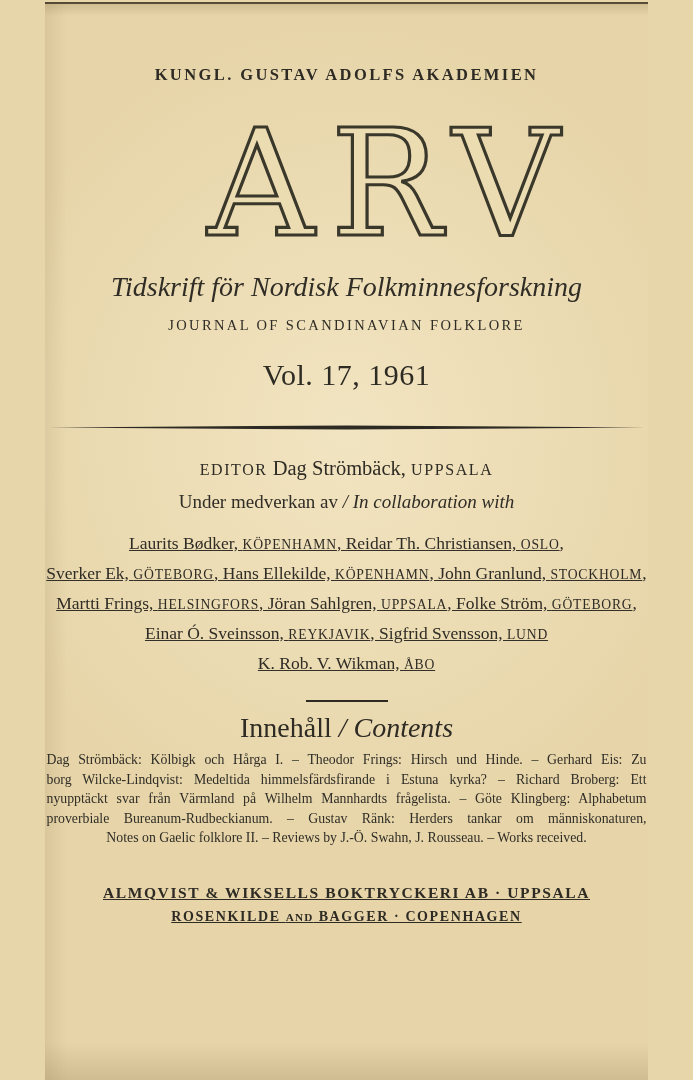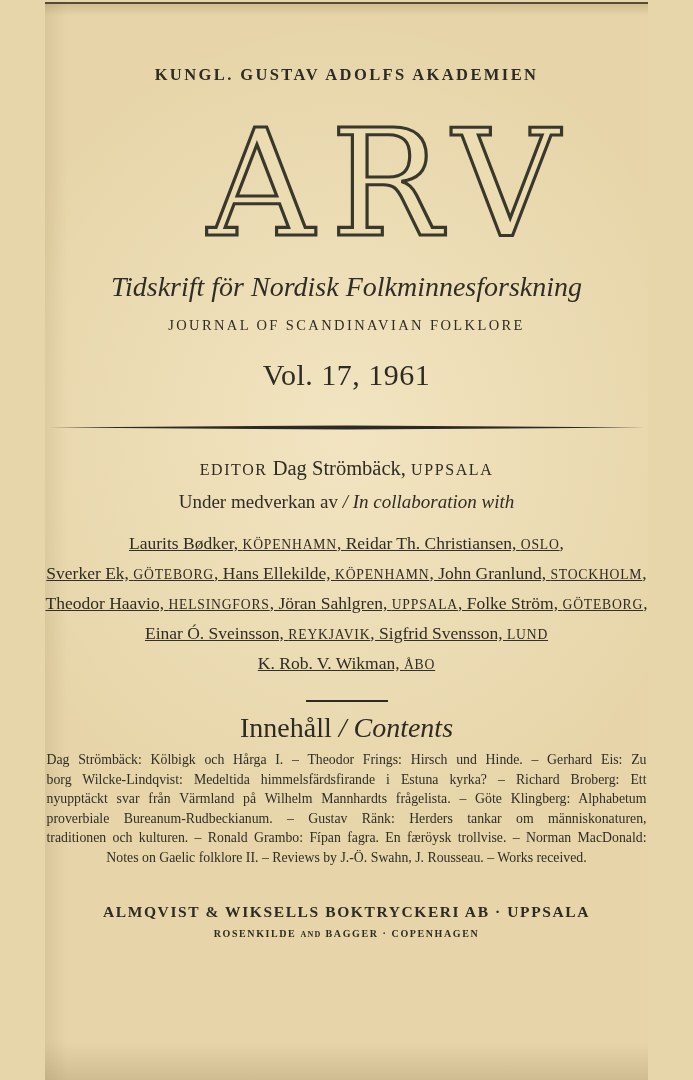--- a/index.html
+++ b/index.html
@@ -109,27 +109,29 @@
   .contents-line:last-child {
     text-align: left;
     text-align-last: center;
   }
   .imprint-1 {
     margin-top: 36px;
     font-size: 15.5px;
     letter-spacing: 1.6px;
     font-weight: 700;
     color: #2e2b24;
+    text-decoration: underline;
   }
   .imprint-2 {
     margin-top: 7px;
-    font-size: 10px;
+    font-size: 14px;
     letter-spacing: 1.6px;
     font-weight: 700;
     color: #2e2b24;
+    text-decoration: underline;
   }
   .imprint-2 .sc { font-size: 0.8em; letter-spacing: 1.2px; }
 </style>
 </head>
 <body>
 
 <div class="page">
 
   <div class="scan-topline"></div>
 
@@ -151,35 +153,34 @@
     <polygon points="0,2.5 298,0.5 596,2.5 298,4.5" fill="#2d2a23"></polygon>
   </svg>
 
   <div class="editor-line"><span class="sc">EDITOR</span><span> Dag Strömbäck, </span><span class="sc">UPPSALA</span></div>
 
   <div class="collab-intro"><span>Under medverkan av </span><span class="it">/ </span><span class="it">In collaboration with</span></div>
 
   <div class="collaborators">
       <div class="collab-line"><span>Laurits Bødker, </span><span class="sc">KÖPENHAMN</span><span>, Reidar Th. Christiansen, </span><span class="sc">OSLO</span><span>,</span></div>
       <div class="collab-line"><span>Sverker Ek, </span><span class="sc">GÖTEBORG</span><span>, Hans Ellekilde, </span><span class="sc">KÖPENHAMN</span><span>, John Granlund, </span><span class="sc">STOCKHOLM</span><span>,</span></div>
-      <div class="collab-line"><span>Theodor Haavio, </span><span class="sc">HELSINGFORS</span><span>, Jöran Sahlgren, </span><span class="sc">UPPSALA</span><span>, Folke Ström, </span><span class="sc">GÖTEBORG</span><span>,</span></div>
+      <div class="collab-line"><span>Martti Frings, </span><span class="sc">HELSINGFORS</span><span>, Jöran Sahlgren, </span><span class="sc">UPPSALA</span><span>, Folke Ström, </span><span class="sc">GÖTEBORG</span><span>,</span></div>
       <div class="collab-line"><span>Einar Ó. Sveinsson, </span><span class="sc">REYKJAVIK</span><span>, Sigfrid Svensson, </span><span class="sc">LUND</span></div>
       <div class="collab-line"><span>K. Rob. V. Wikman, </span><span class="sc">ÅBO</span></div>
     </div>
 
   <div class="short-rule"></div>
 
   <div class="contents-heading"><span>Innehåll </span><span class="it">/ </span><span class="it">Contents</span></div>
 
   <div class="contents-block">
       <div class="contents-line">Dag Strömbäck: Kölbigk och Hårga I. – Theodor Frings: Hirsch und Hinde. – Gerhard Eis: Zu</div>
       <div class="contents-line">borg Wilcke-Lindqvist: Medeltida himmelsfärdsfirande i Estuna kyrka? – Richard Broberg: Ett</div>
       <div class="contents-line">nyupptäckt svar från Värmland på Wilhelm Mannhardts frågelista. – Göte Klingberg: Alphabetum</div>
       <div class="contents-line">proverbiale Bureanum-Rudbeckianum. – Gustav Ränk: Herders tankar om människonaturen,</div>
-      <div class="contents-line">traditionen och kulturen. – Ronald Grambo: Fípan fagra. En færöysk trollvise. – Norman MacDonald:</div>
       <div class="contents-line">Notes on Gaelic folklore II. – Reviews by J.-Ö. Swahn, J. Rousseau. – Works received.</div>
     </div>
 
   <div class="imprint-1">ALMQVIST &amp; WIKSELLS BOKTRYCKERI AB · UPPSALA</div>
 
   <div class="imprint-2"><span>ROSENKILDE </span><span class="sc">AND</span><span> BAGGER · COPENHAGEN</span></div>
 
 </div>
 
 </body></html>

